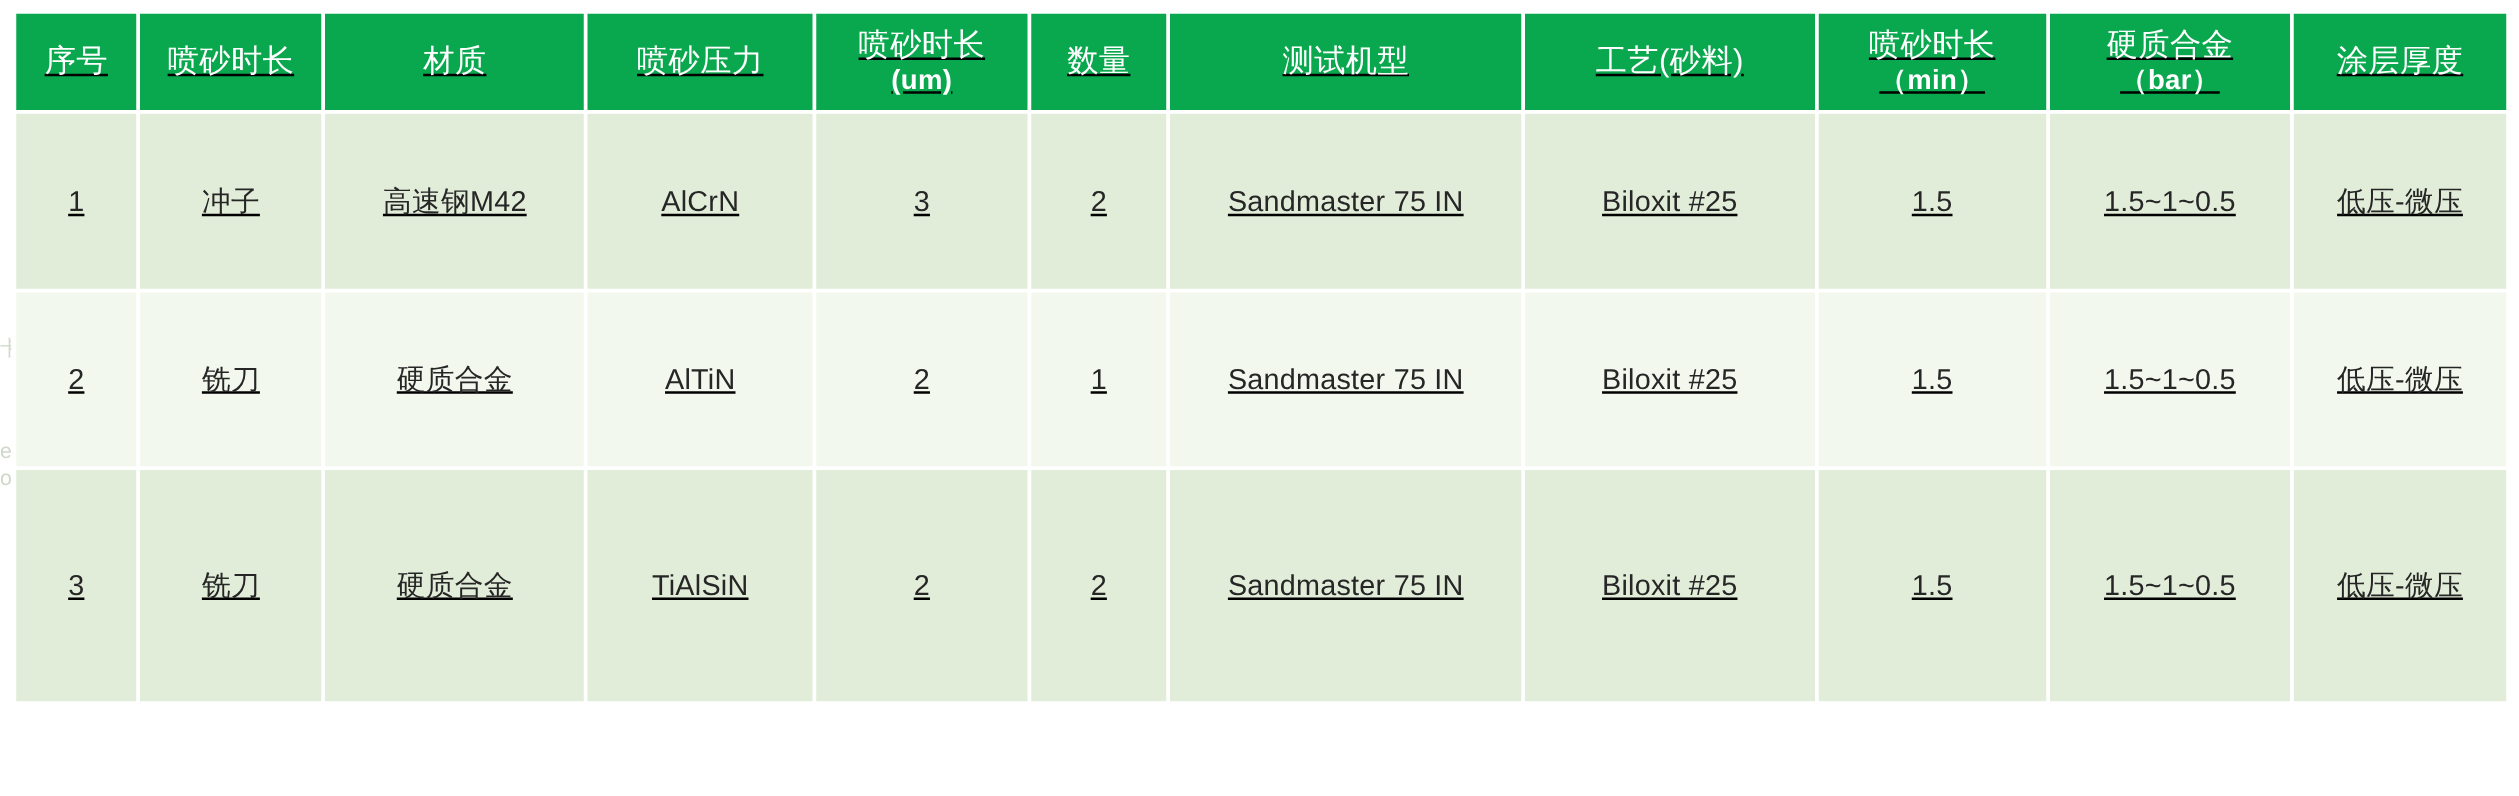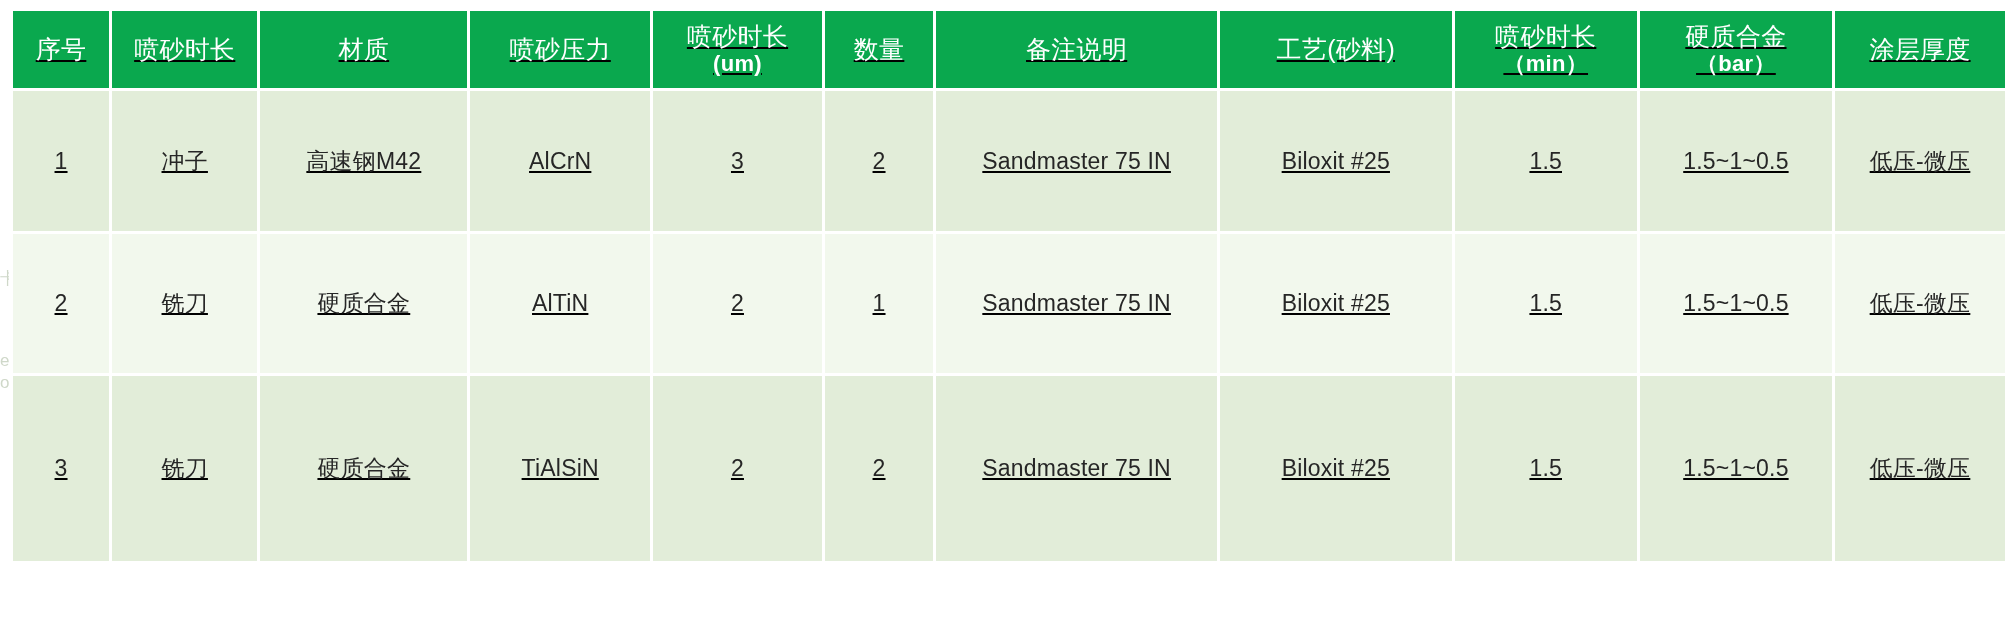--- a/index.html
+++ b/index.html
@@ -144,21 +144,21 @@
         </th>
         <th>
           <span class="hdr-main">喷砂时长</span>
           <span class="hdr-unit">(um)</span>
         </th>
         <th>
           <span class="hdr-main">数量</span>
           <span class="hdr-unit"></span>
         </th>
         <th>
-          <span class="hdr-main">备注说明</span>
+          <span class="hdr-main">测试机型</span>
           <span class="hdr-unit"></span>
         </th>
         <th>
           <span class="hdr-main">工艺(砂料)</span>
           <span class="hdr-unit"></span>
         </th>
         <th>
           <span class="hdr-main">喷砂时长</span>
           <span class="hdr-unit">（min）</span>
         </th>

